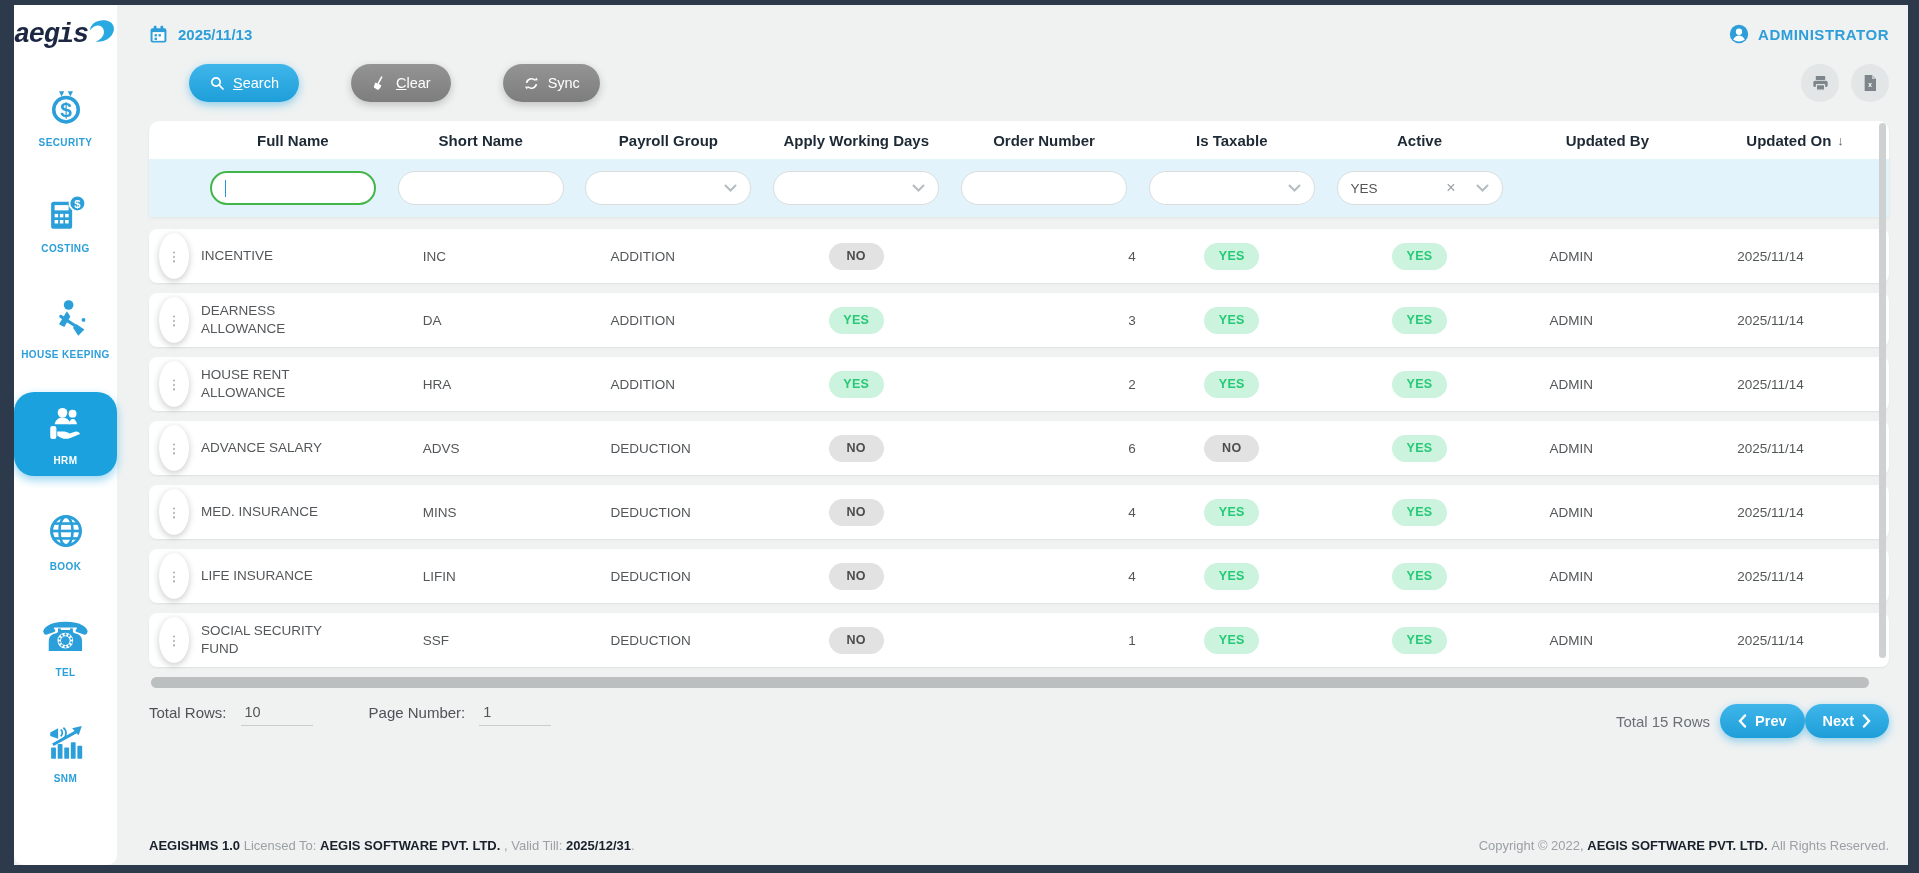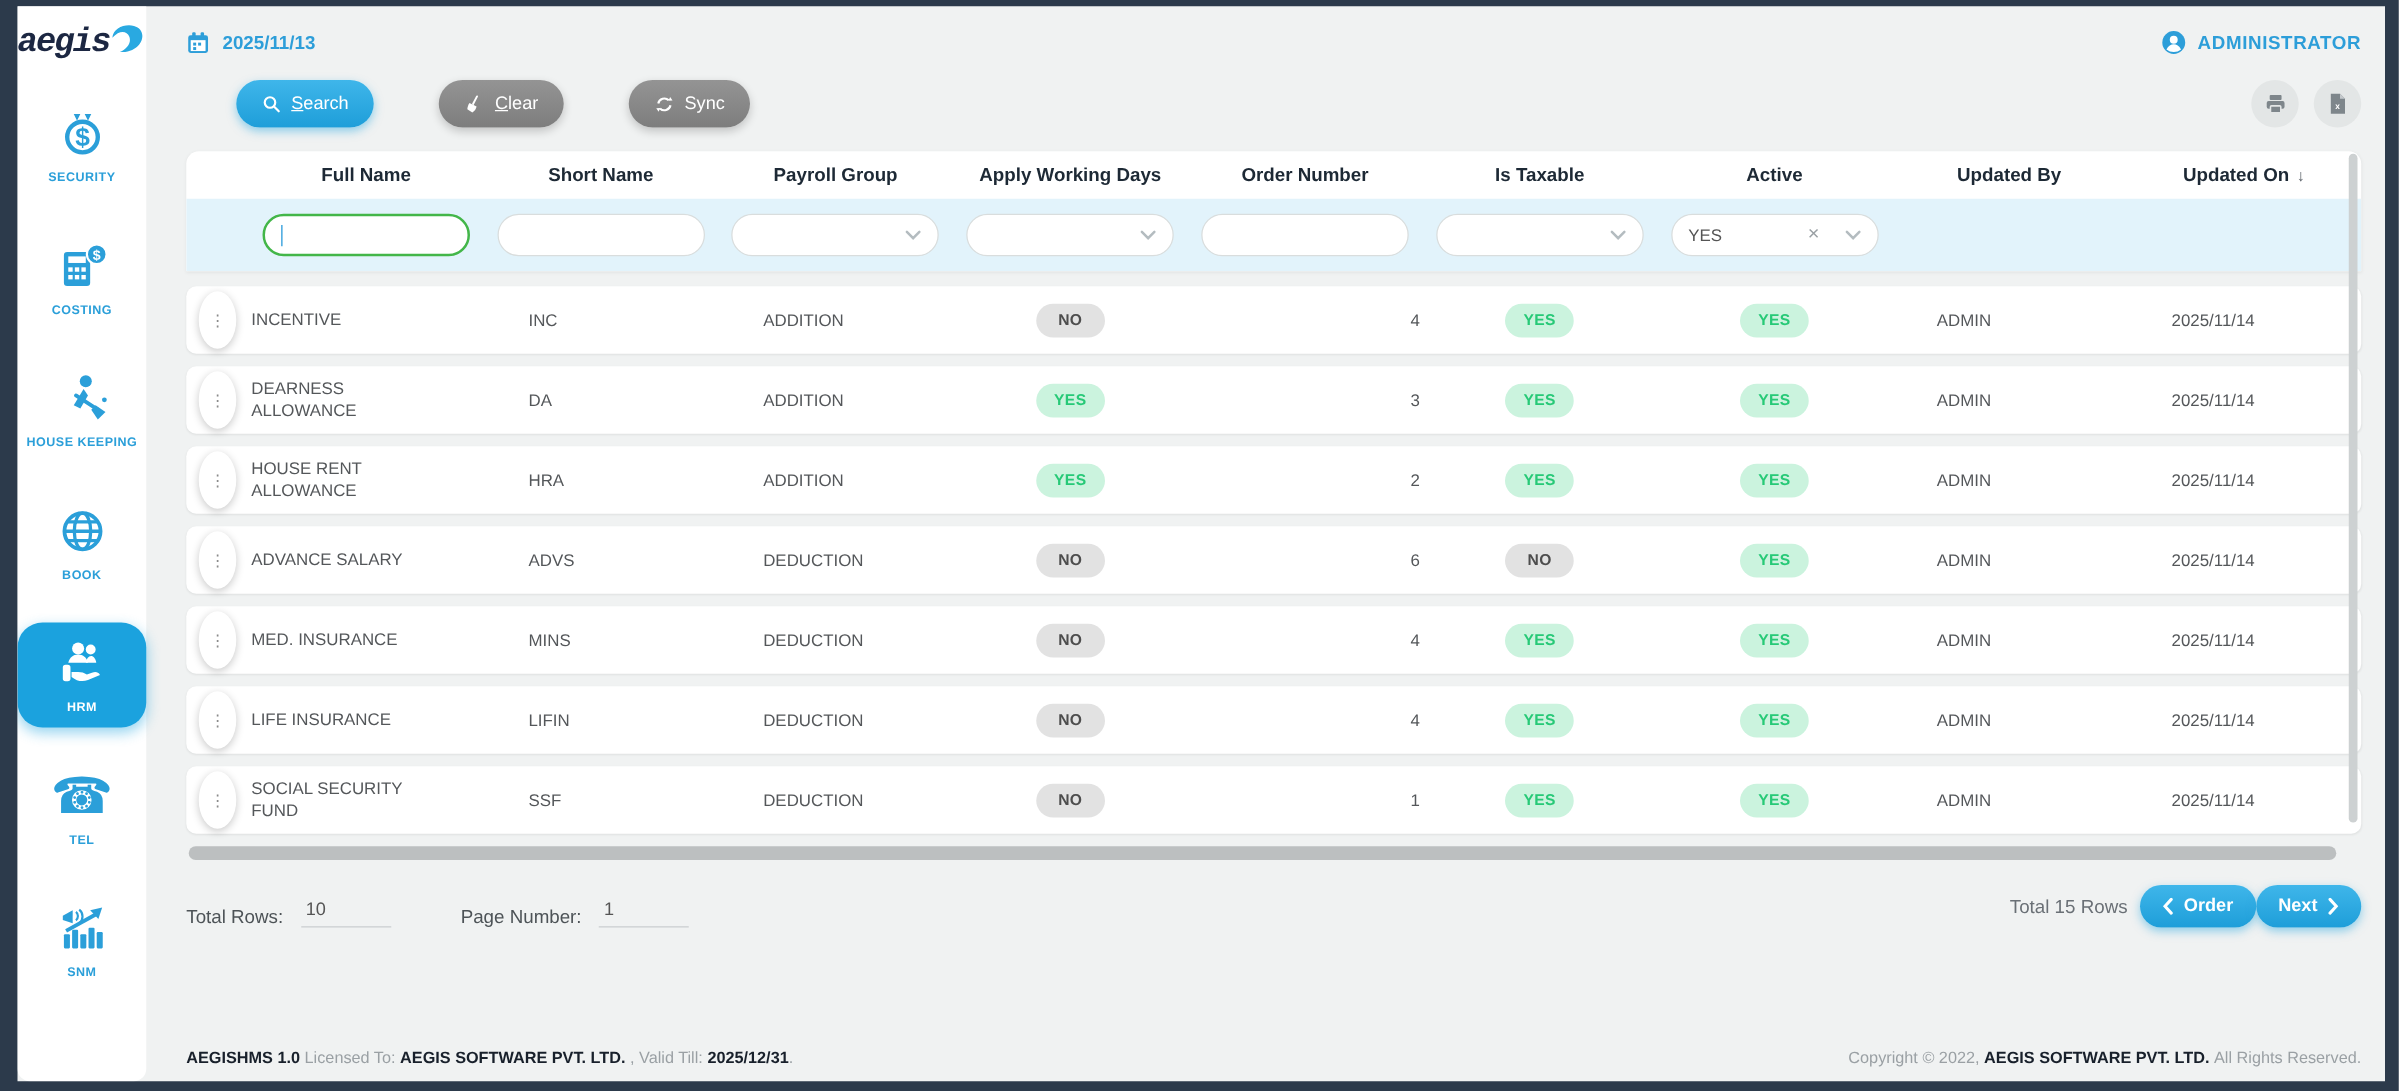--- a/index.html
+++ b/index.html
@@ -120,21 +120,21 @@
     border-radius:14px;font-size:12.5px;font-weight:bold;letter-spacing:.3px;
   }
   .badge.yes{background:#cbf3de;color:#27c977;}
   .badge.no{background:#e2e2e2;color:#4d4d4d;}
   .vscroll{
     position:absolute;top:2px;right:3px;width:7px;bottom:30px;
     background:#cdd1d2;border-radius:4px;
   }
   .hscroll{height:11px;border-radius:6px;background:#bcbfc0;margin:4px 20px 0 2px;}
   
-  .pag-row{margin-top:16px;display:flex;align-items:flex-end;height:38px;}
+  .pag-row{margin-top:16px;display:flex;align-items:flex-start;height:38px;}
   .pag-label{font-size:15px;color:#4d5357;}
   .pag-value{
     width:64px;border-bottom:1px solid #c9cdcf;padding:0 4px 5px 4px;margin-left:14px;
     font-size:14.5px;color:#555;
   }
   .pag-gap{width:56px;}
   .pag-right{margin-left:auto;display:flex;align-items:center;gap:0;}
   .total-text{font-size:15px;color:#6a7076;margin-right:10px;}
   .nav-pill{
     height:34px;border:none;border-radius:17px;cursor:pointer;
@@ -202,45 +202,45 @@
             <circle cx="27" cy="8" r="5.5" fill="currentColor"></circle>
             <path d="M25 15l-9 15 6 3 7-12z" fill="currentColor"></path>
             <line x1="18" y1="21" x2="38" y2="34" stroke="currentColor" stroke-width="3.5" stroke-linecap="round"></line>
             <path d="M36 30l9 6-7 7-6-9z" fill="currentColor"></path>
             <circle cx="44" cy="25" r="2.2" fill="currentColor"></circle>
           </svg>
       </span>
       <span class="nav-label">HOUSE KEEPING</span>
     </div>
 
-    <div class="nav-item">
-      <span class="nav-icon">
-        <svg width="42" height="44" viewBox="0 0 48 48">
-            <circle cx="24" cy="24" r="16.5" fill="none" stroke="currentColor" stroke-width="3.5"></circle>
-            <ellipse cx="24" cy="24" rx="7.5" ry="16.5" fill="none" stroke="currentColor" stroke-width="3"></ellipse>
-            <line x1="8" y1="24" x2="40" y2="24" stroke="currentColor" stroke-width="3"></line>
-            <line x1="10.5" y1="15.5" x2="37.5" y2="15.5" stroke="currentColor" stroke-width="3"></line>
-            <line x1="10.5" y1="32.5" x2="37.5" y2="32.5" stroke="currentColor" stroke-width="3"></line>
-          </svg>
-      </span>
-      <span class="nav-label">BOOK</span>
-    </div>
-
     <div class="nav-item active">
       <span class="nav-icon">
         <svg width="42" height="44" viewBox="0 0 48 48">
             <circle cx="20" cy="10" r="5.5" fill="currentColor"></circle>
             <circle cx="31.5" cy="11" r="4.5" fill="currentColor"></circle>
             <path d="M11 23c1.2-4.8 4.4-7.5 9-7.5s7.8 2.7 9 7.5z" fill="currentColor"></path>
             <path d="M27 23c.8-3.8 2.5-6 4.8-6s4 2.2 4.8 6z" fill="currentColor"></path>
             <rect x="6" y="25" width="7" height="15" rx="2.5" fill="currentColor"></rect>
             <path d="M14 36c5 4 10 4.8 15 2.8l11-4.6c-1.6-2.8-4.2-3.2-7.4-2l-4.6 1.6c-2.4-1.6-5-2.3-8-2.3h-6z" fill="currentColor"></path>
           </svg>
       </span>
       <span class="nav-label">HRM</span>
+    </div>
+
+    <div class="nav-item">
+      <span class="nav-icon">
+        <svg width="42" height="44" viewBox="0 0 48 48">
+            <circle cx="24" cy="24" r="16.5" fill="none" stroke="currentColor" stroke-width="3.5"></circle>
+            <ellipse cx="24" cy="24" rx="7.5" ry="16.5" fill="none" stroke="currentColor" stroke-width="3"></ellipse>
+            <line x1="8" y1="24" x2="40" y2="24" stroke="currentColor" stroke-width="3"></line>
+            <line x1="10.5" y1="15.5" x2="37.5" y2="15.5" stroke="currentColor" stroke-width="3"></line>
+            <line x1="10.5" y1="32.5" x2="37.5" y2="32.5" stroke="currentColor" stroke-width="3"></line>
+          </svg>
+      </span>
+      <span class="nav-label">BOOK</span>
     </div>
 
     <div class="nav-item">
       <span class="nav-icon phone-glyph">☎</span>
       <span class="nav-label">TEL</span>
     </div>
 
     <div class="nav-item">
       <span class="nav-icon">
         <svg width="42" height="44" viewBox="0 0 48 48">
@@ -573,21 +573,21 @@
       <span class="pag-label">Page Number:</span>
       <span class="pag-value">1</span>
       <div class="pag-right">
         <span class="total-text">Total 15 Rows</span>
         <button class="nav-pill">
           <span style="display:flex;">
               <svg width="9" height="14" viewBox="0 0 9 14">
                 <polyline points="7,1.5 2,7 7,12.5" fill="none" stroke="#fff" stroke-width="2.4" stroke-linecap="round"></polyline>
               </svg>
             </span>
-          <span>Order</span>
+          <span>Prev</span>
         </button>
         <button class="nav-pill">
           <span>Next</span>
           <span style="display:flex;">
               <svg width="9" height="14" viewBox="0 0 9 14">
                 <polyline points="2,1.5 7,7 2,12.5" fill="none" stroke="#fff" stroke-width="2.4" stroke-linecap="round"></polyline>
               </svg>
             </span>
         </button>
       </div>

